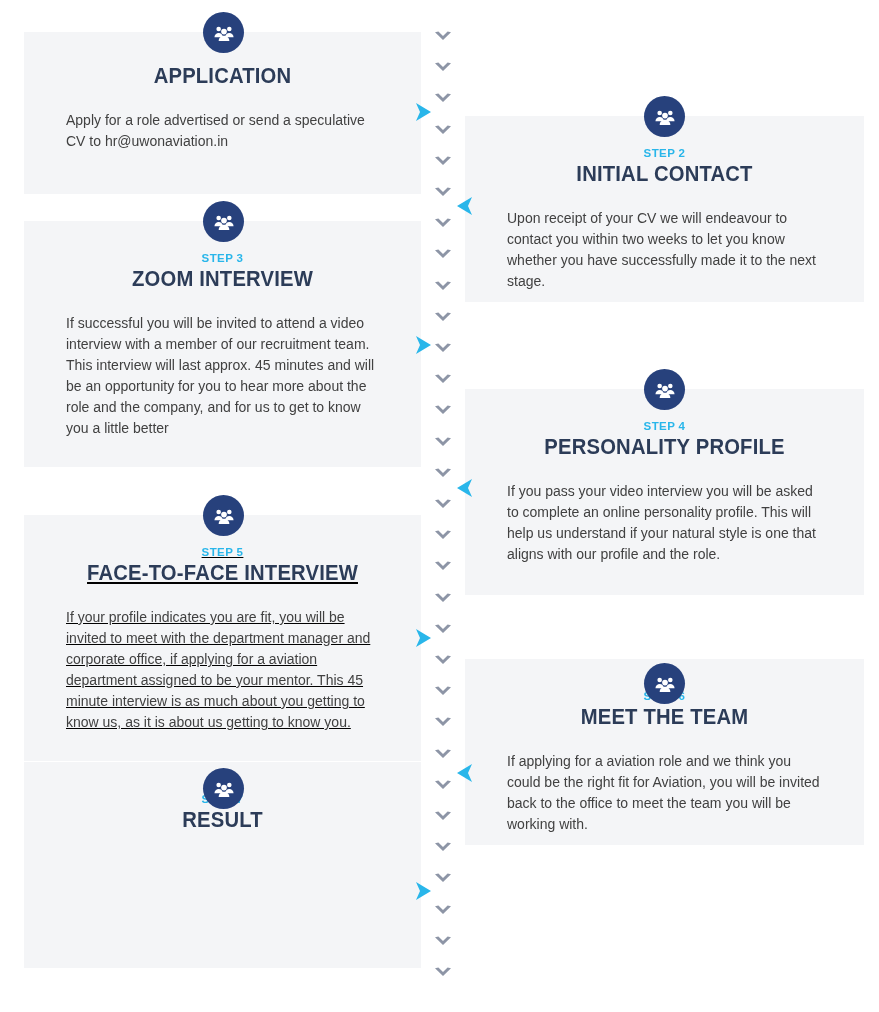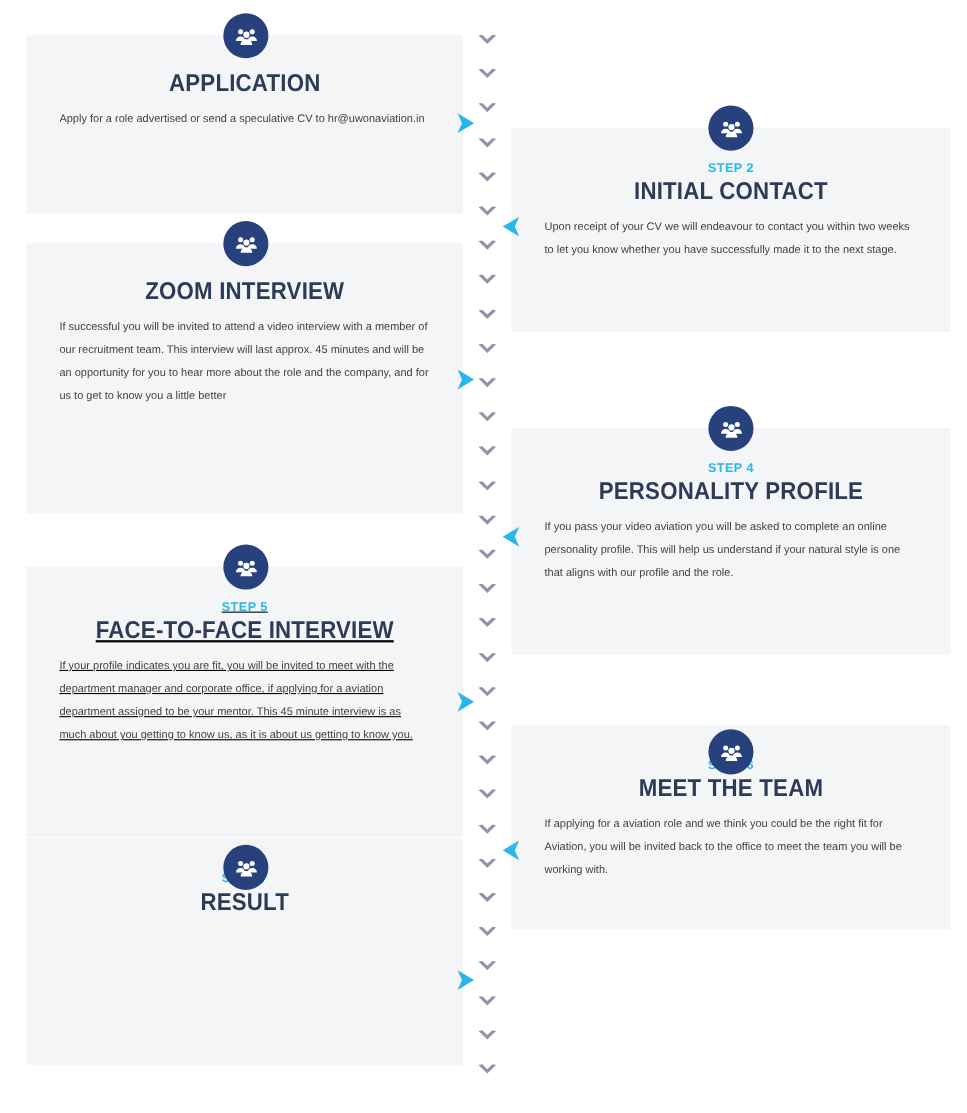--- a/index.html
+++ b/index.html
@@ -94,23 +94,23 @@
     font-weight: bold;
     letter-spacing: 0.2px;
     margin: 0;
     line-height: 27px;
     transform: scaleX(0.92);
     transform-origin: center;
     white-space: nowrap;
   }
   .step-body {
     color: #414141;
-    font-size: 10px;
+    font-size: 14px;
     line-height: 21px;
-    margin: 0;
+    margin: 12px;
     text-align: left;
   }
 
   .pad-title { height: 30px; }
   .pad-body  { height: 9px; }
 </style>
 </head>
 <body>
 
 <div id="stage">
@@ -150,20 +150,21 @@
       <circle cx="17.8" cy="7.6" r="2.5" fill="#ffffff"></circle>
       <path d="M13.2 16.6c0-2.7 2.1-4.5 4.6-4.5s4.6 1.8 4.6 4.5z" fill="#ffffff"></path>
       <circle cx="12" cy="10.4" r="3.1" fill="#ffffff"></circle>
       <path d="M6.2 20.6c0-3.3 2.6-5.6 5.8-5.6s5.8 2.3 5.8 5.6z" fill="#ffffff"></path>
     </svg>
   </div>
 
   <div class="card card-left" style="top:221px; height:246px;">
     <div class="card-inner">
       <div class="pad-title"></div>
+      <div class="step-label">STEP 3</div>
       <div class="step-title">ZOOM INTERVIEW</div>
       <div class="pad-body"></div>
       <p class="step-body">If successful you will be invited to attend a video interview with a member of our recruitment team. This interview will last approx. 45 minutes and will be an opportunity for you to hear more about the role and the company, and for us to get to know you a little better</p>
     </div>
   </div>
   <div class="badge" style="left:203px; top:201px;">
     <svg width="22" height="22" viewBox="0 0 24 24">
       <circle cx="6.2" cy="7.6" r="2.5" fill="#ffffff"></circle>
       <path d="M1.6 16.6c0-2.7 2.1-4.5 4.6-4.5s4.6 1.8 4.6 4.5z" fill="#ffffff"></path>
       <circle cx="17.8" cy="7.6" r="2.5" fill="#ffffff"></circle>
@@ -172,21 +173,21 @@
       <path d="M6.2 20.6c0-3.3 2.6-5.6 5.8-5.6s5.8 2.3 5.8 5.6z" fill="#ffffff"></path>
     </svg>
   </div>
 
   <div class="card card-right" style="top:389px; height:206px;">
     <div class="card-inner">
       <div class="pad-title"></div>
       <div class="step-label">STEP 4</div>
       <div class="step-title">PERSONALITY PROFILE</div>
       <div class="pad-body"></div>
-      <p class="step-body">If you pass your video aviation you will be asked to complete an online personality profile. This will help us understand if your natural style is one that aligns with our profile and the role.</p>
+      <p class="step-body">If you pass your video interview you will be asked to complete an online personality profile. This will help us understand if your natural style is one that aligns with our profile and the role.</p>
     </div>
   </div>
   <div class="badge" style="left:644px; top:369px;">
     <svg width="22" height="22" viewBox="0 0 24 24">
       <circle cx="6.2" cy="7.6" r="2.5" fill="#ffffff"></circle>
       <path d="M1.6 16.6c0-2.7 2.1-4.5 4.6-4.5s4.6 1.8 4.6 4.5z" fill="#ffffff"></path>
       <circle cx="17.8" cy="7.6" r="2.5" fill="#ffffff"></circle>
       <path d="M13.2 16.6c0-2.7 2.1-4.5 4.6-4.5s4.6 1.8 4.6 4.5z" fill="#ffffff"></path>
       <circle cx="12" cy="10.4" r="3.1" fill="#ffffff"></circle>
       <path d="M6.2 20.6c0-3.3 2.6-5.6 5.8-5.6s5.8 2.3 5.8 5.6z" fill="#ffffff"></path>

